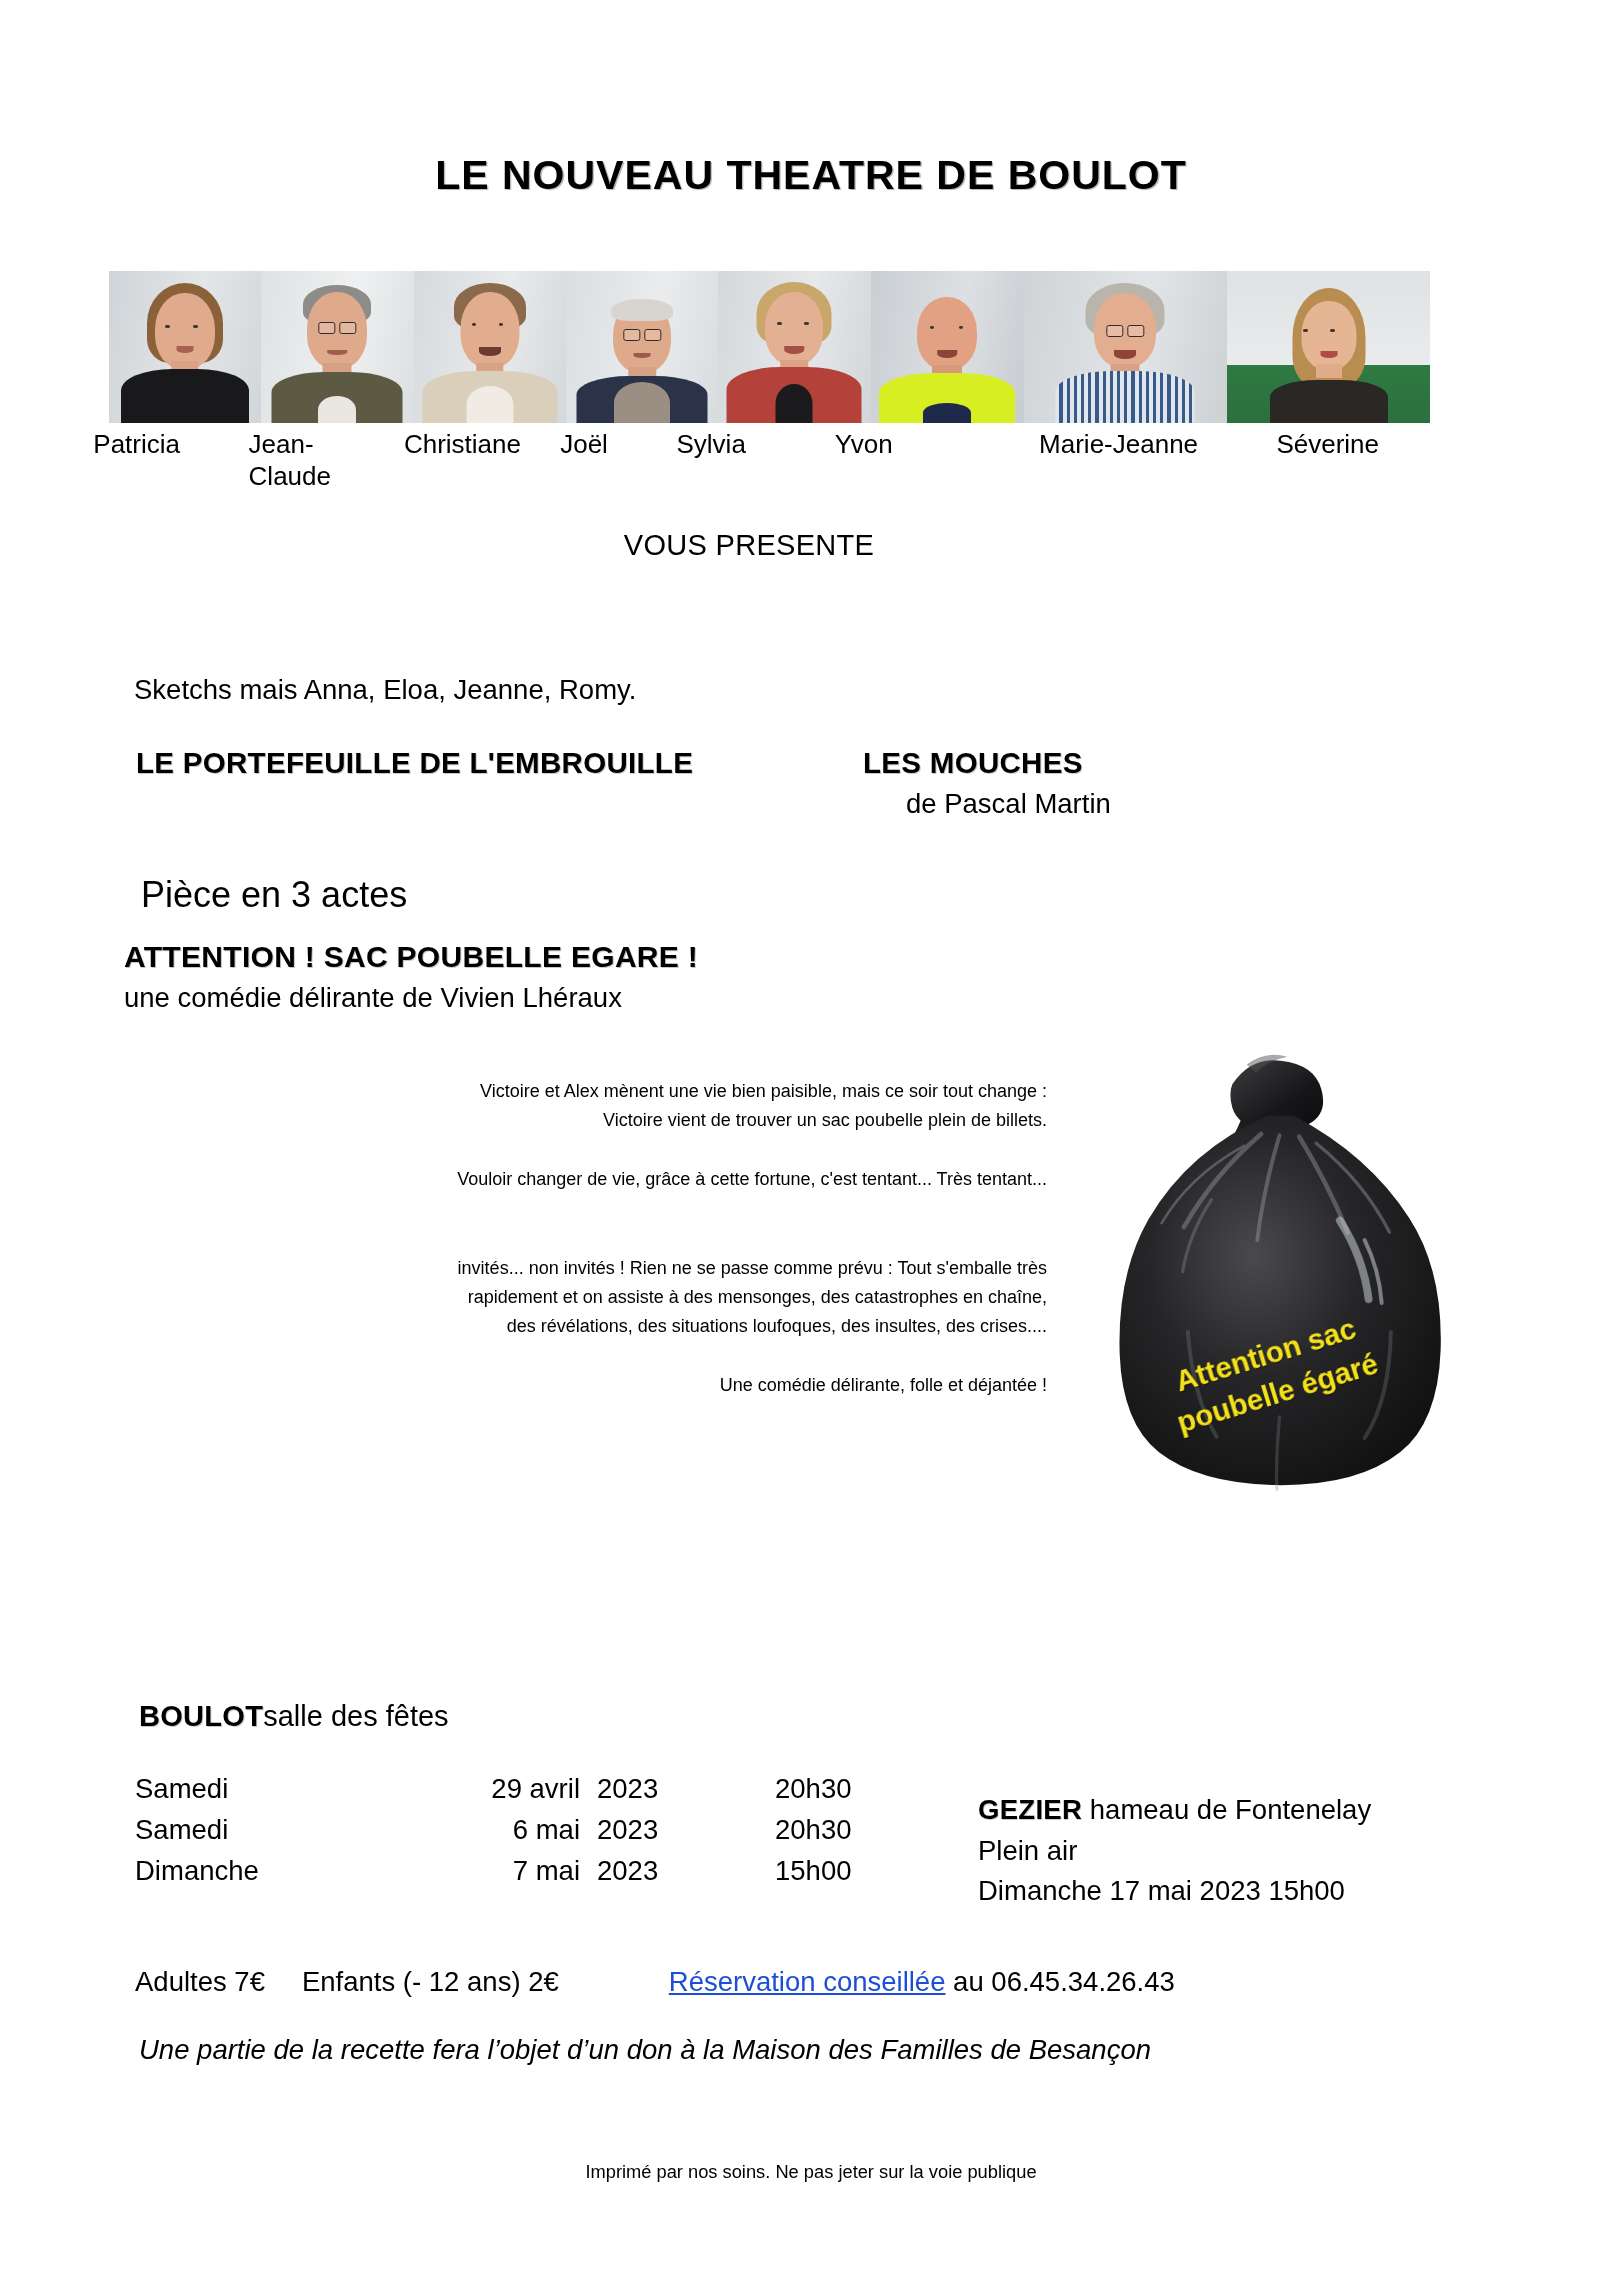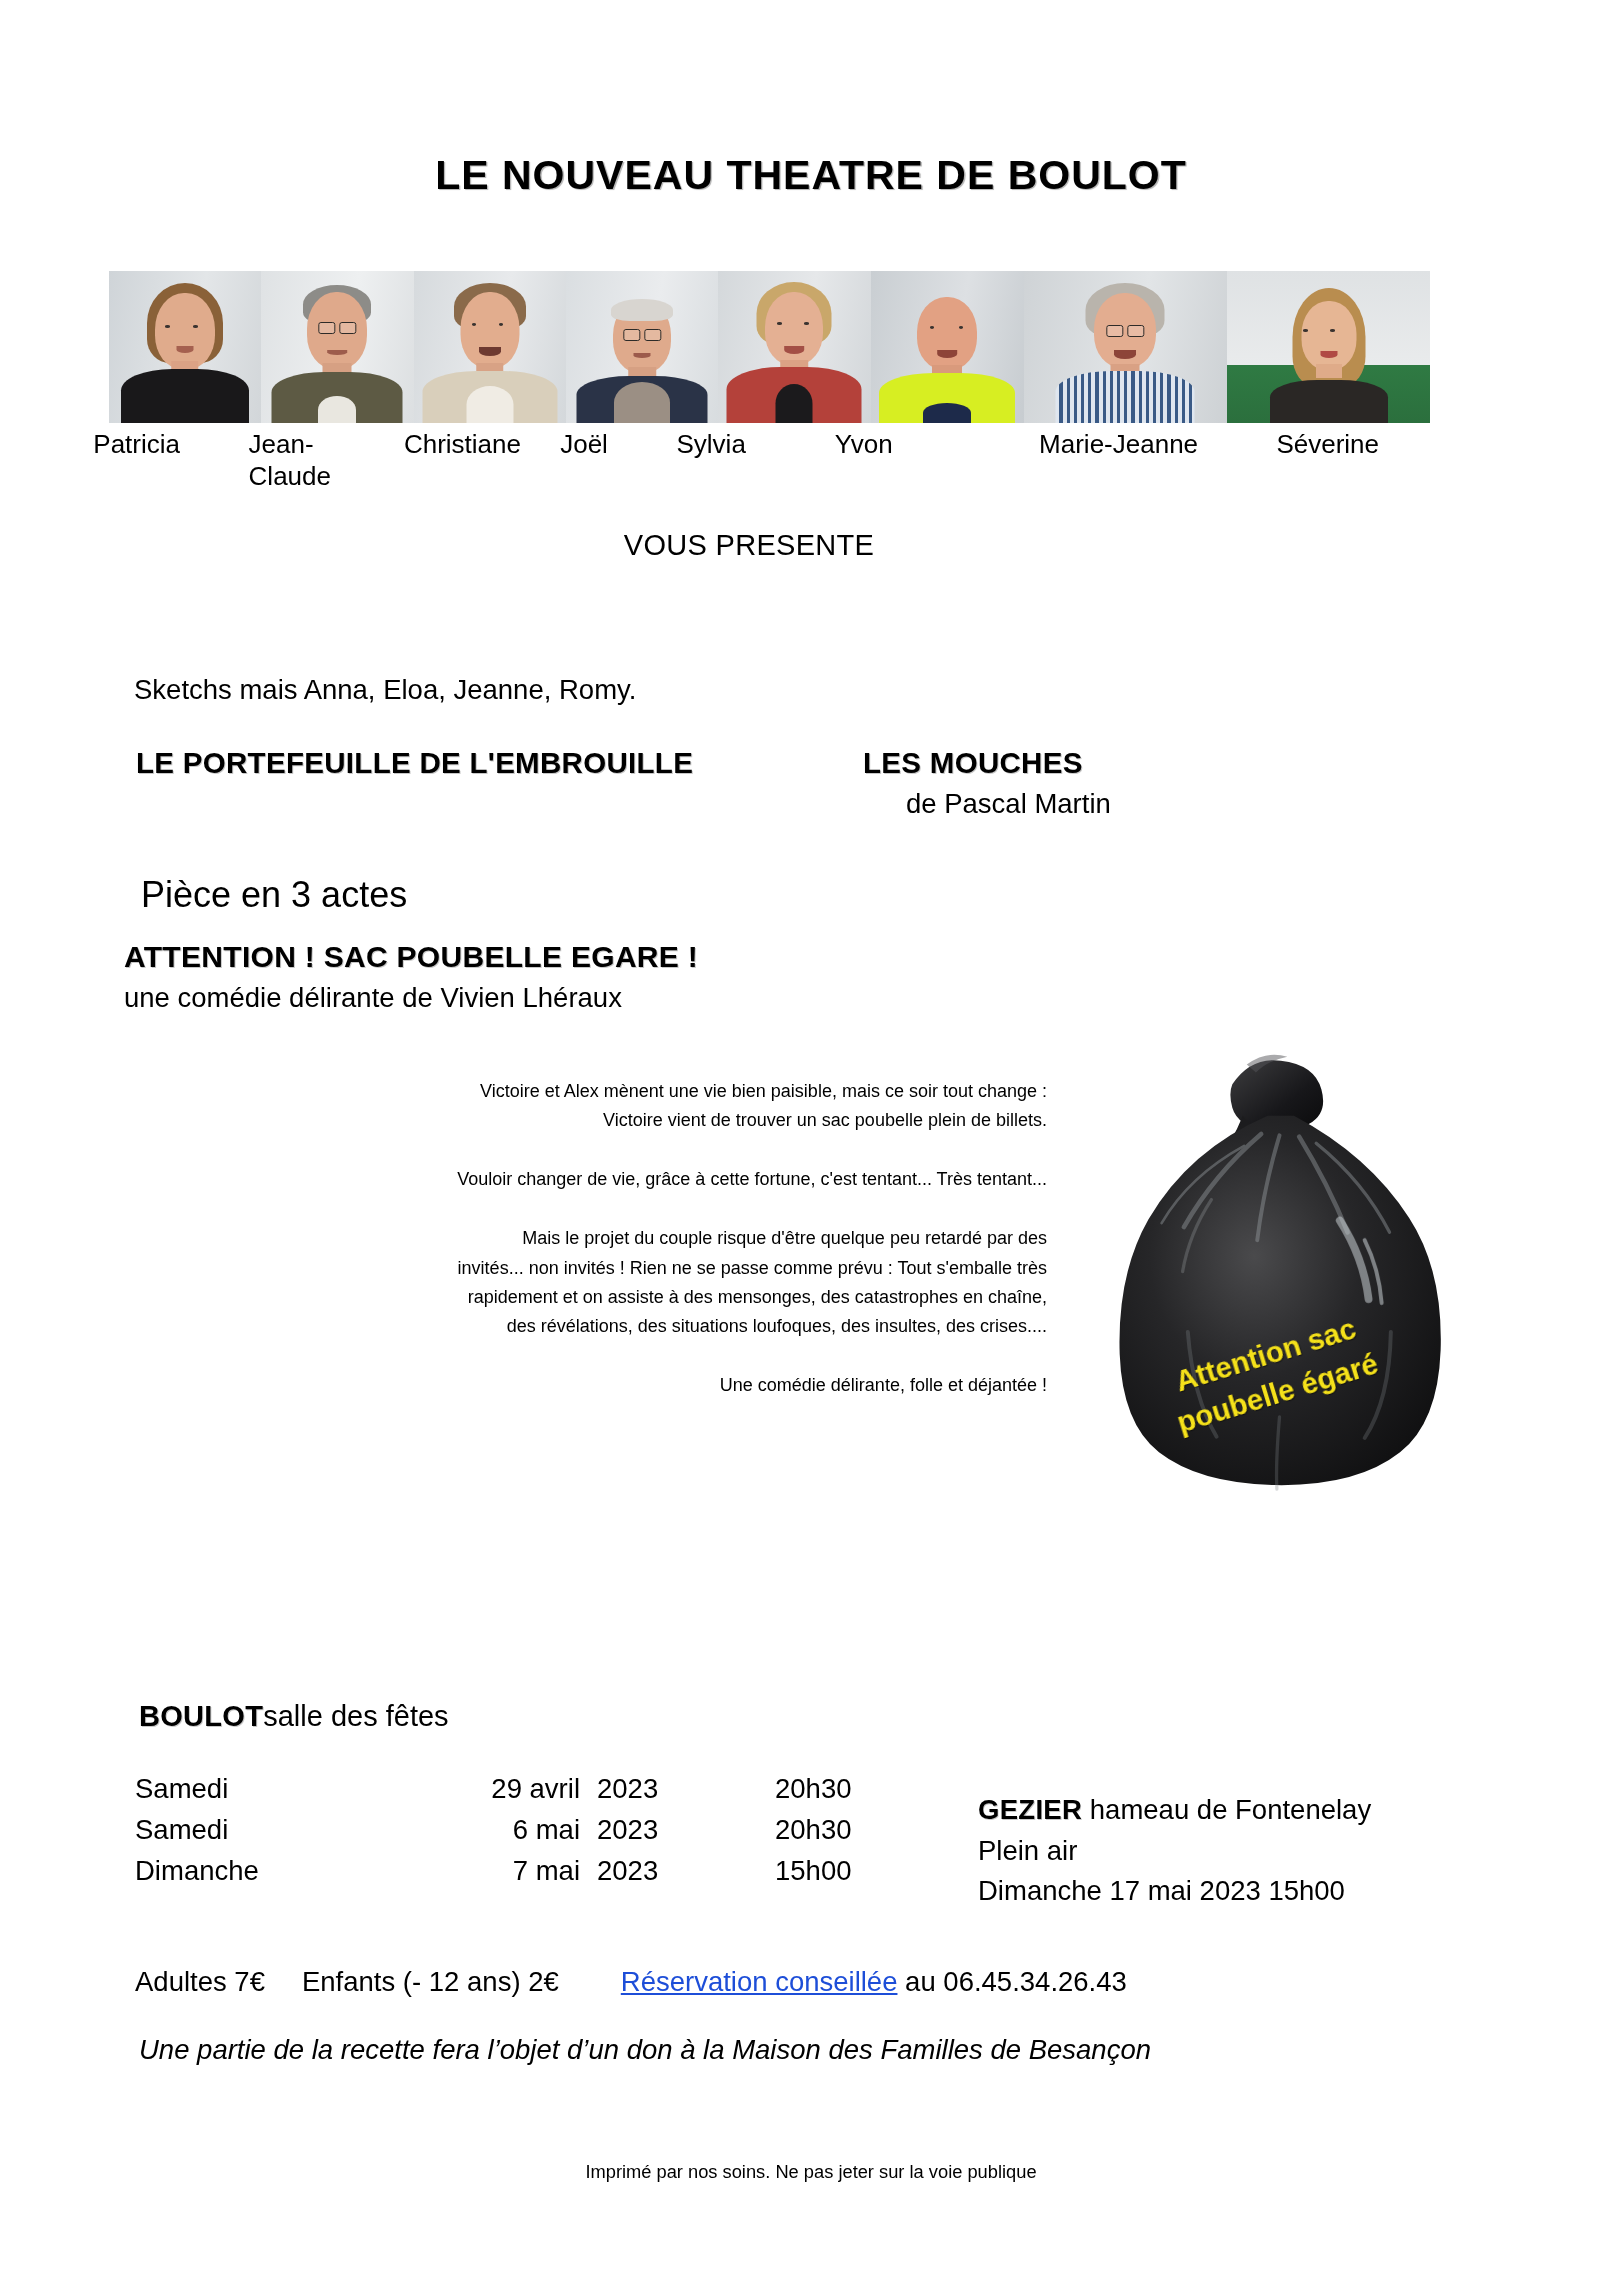--- a/index.html
+++ b/index.html
@@ -272,21 +272,21 @@
 
   
   .prices {
     position: absolute;
     top: 1966px;
     left: 135px;
     font-size: 27.5px;
     white-space: nowrap;
   }
   .prices .sp-adults { margin-right: 37px; }
-  .prices .sp-kids { margin-right: 62px; text-align: right; }
+  .prices .sp-kids { margin-right: 110px; text-align: right; }
   .reservation-red { color: #1d4ed8; text-decoration: underline; }
 
   
   .donation {
     position: absolute;
     top: 2034px;
     left: 139px;
     font-size: 27.5px;
     font-style: italic;
   }
@@ -471,21 +471,21 @@
 
 <div class="synopsis">
   <p>
     <span>Victoire et Alex mènent une vie bien paisible, mais ce soir tout change :</span><br>
     <span>Victoire vient de trouver un sac poubelle plein de billets.</span>
   </p>
   <p>
     <span>Vouloir changer de vie, grâce à cette fortune, c'est tentant... Très tentant...</span>
   </p>
   <p>
-    <span>Mais le projet du couple risque d'être quelque peu retardé par des</span><br>
+    <br>
     <span>invités... non invités ! Rien ne se passe comme prévu : Tout s'emballe très</span><br>
     <span>rapidement et on assiste à des mensonges, des catastrophes en chaîne,</span><br>
     <span>des révélations, des situations loufoques, des insultes, des crises....</span>
   </p>
   <p>
     <span>Une comédie délirante, folle et déjantée !</span>
   </p>
 </div>
 
 <div class="bag-wrap">

